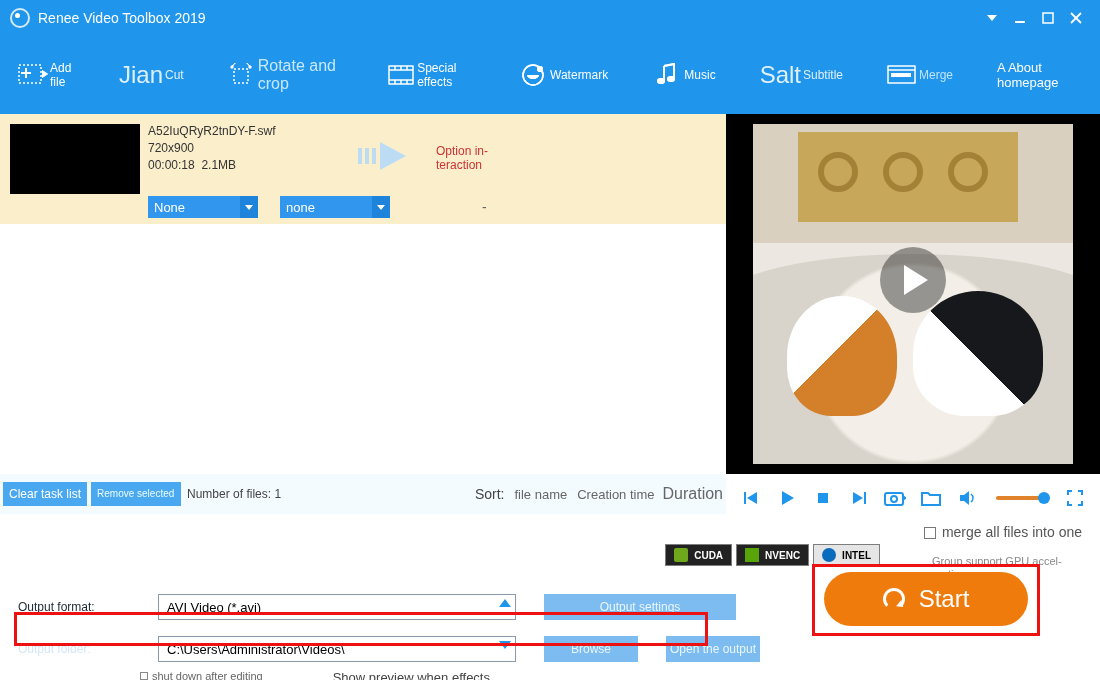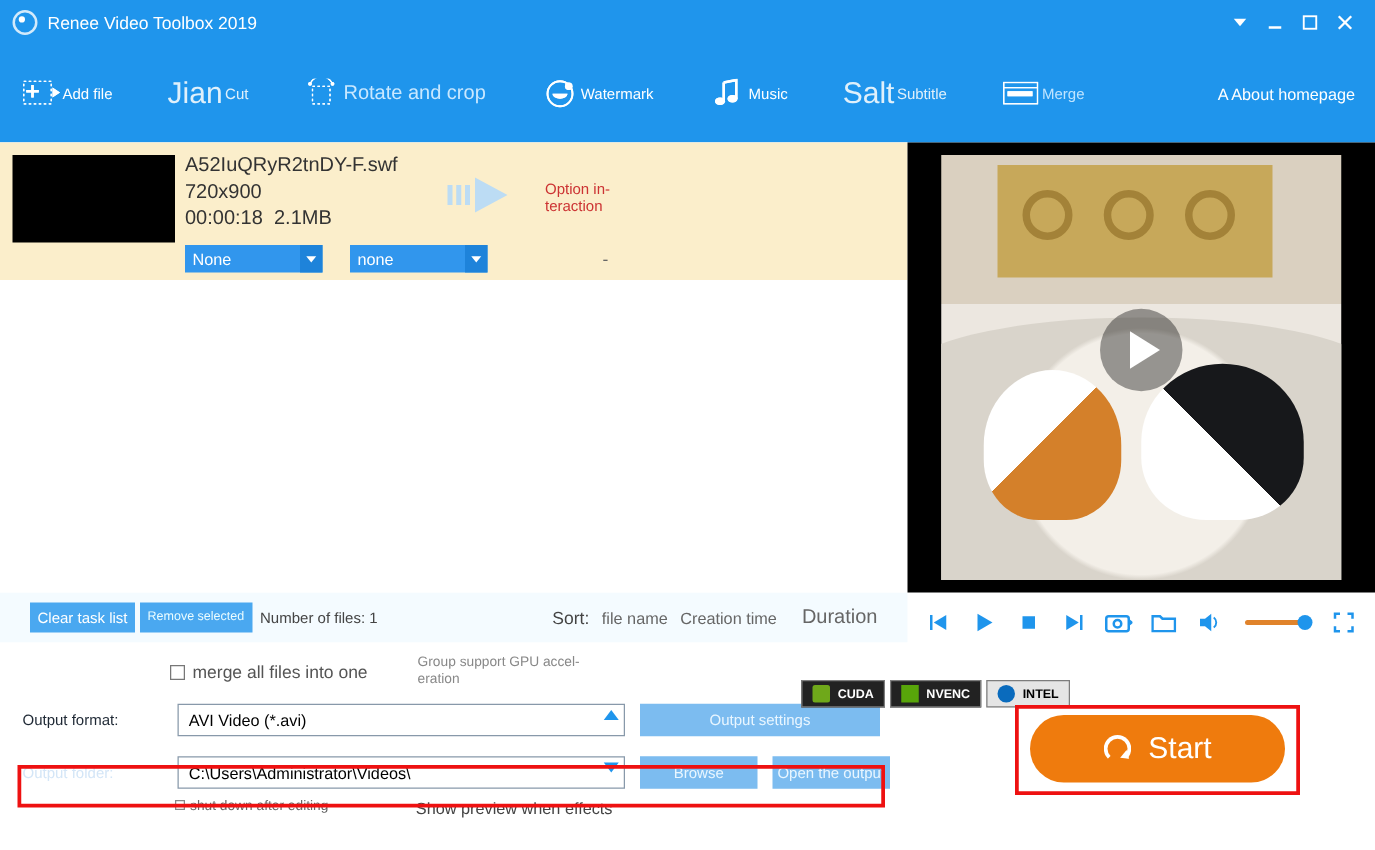--- a/index.html
+++ b/index.html
@@ -17,21 +17,21 @@
   .tb-item { display:flex; flex-direction:row; align-items:center; gap:2px; font-size:12px; }
   .tb-item .ic { width:30px;height:26px; display:flex;align-items:center;justify-content:center; }
   .tb-item .ic svg { filter: drop-shadow(0 0 0 #fff); }
   .tb-big { font-size:24px; color:#dff0fb; font-weight:300; }
   .tb-about { margin-left:auto; margin-right:16px; font-size:13px; color:#fff; }
 
   .mid { height: 360px; display:flex; }
   .left { flex:1; background:#fff; }
   .row { height:110px; background:#fbeecb; display:flex; padding:10px 10px 4px 10px; gap:8px; position:relative; }
   .thumb { width:130px; height:70px; background:#000; }
-  .meta { font-size:16px; color:#333; display:flex;flex-direction:column; gap:3px; }
+  .meta { font-size:12px; color:#333; display:flex;flex-direction:column; gap:3px; }
   .arrow-icon { width:54px; height:36px; margin:14px 4px 0 4px; }
   .opt-inter { color:#c33; font-size:12px; line-height:1.2; margin-left:14px; margin-top:20px; width:60px;}
   .drops { position:absolute; left:148px; bottom:6px; display:flex; gap:22px; align-items:center; }
   .drop { width:110px; height:22px; background:#3196ed; color:#fff; font-size:13px; display:flex; align-items:center; padding-left:6px; position:relative; }
   .drop .car { position:absolute; right:0; top:0; width:18px;height:100%; background:#1e83da; display:flex;align-items:center;justify-content:center;}
   .dash { color:#666; font-size:14px; margin-left:70px; }
 
   .preview { width:374px; background:#000; display:flex; align-items:center; justify-content:center; position:relative; }
   .preview .frame { width:320px; height:340px; background:linear-gradient(#dad0c0 0 35%, #ece7e0 35% 100%); position:relative; overflow:hidden;}
   .preview .boxes { position:absolute; top:8px; left:45px; width:220px;height:90px; background:#c7a85a; }
@@ -43,38 +43,38 @@
   .cat2 { right:30px; width:130px;height:125px; background:linear-gradient(45deg,#fff 0 48%, #17181b 48% 100%);}
   .playov { position:absolute; left:50%; top:46%; width:66px;height:66px; margin-left:-33px; margin-top:-33px; background:rgba(0,0,0,.38); border-radius:50%; display:flex;align-items:center;justify-content:center;}
   .playov .tri { width:0;height:0;border-left:24px solid #fff; border-top:15px solid transparent;border-bottom:15px solid transparent; margin-left:6px;}
 
   .pcontrols { height:48px; background:#fff; display:flex; align-items:center; gap:14px; padding:0 14px; }
   .pcontrols .pb { color:#1f95ec; display:flex;align-items:center;justify-content:center; width:22px;height:22px;}
   .vslider { flex:1; height:4px; background:#e0832b; border-radius:3px; position:relative; margin:0 4px;}
   .vslider:after{content:"";position:absolute;right:-4px;top:-4px;width:12px;height:12px;border-radius:50%;background:#1f95ec;}
 
   .midrow { height:40px; background:#f4fbff; display:flex; }
-  .midleft { width:726px; display:flex; align-items:center; padding:0 24px; gap:4px; font-size:12px; }
+  .midleft { width:726px; display:flex; align-items:center; padding:0 3px; gap:4px; font-size:12px; }
   .btn-blue { background:#4aa8f0; color:#fff; height:24px; padding:0 6px; font-size:12px; border:0; display:flex;align-items:center;}
   .btn-blue.sel{ background:#4aa8f0; width:90px; text-align:center; line-height:1.05; font-size:10px; color:#eafcff;}
   .sortlbl { margin-left:auto; color:#444; font-size:14px;}
   .sortv { color:#666; font-size:13px; margin-left:6px;}
   .sortv.big { font-size:16px;}
 
   .bottom { position:relative; height:166px; background:#fff; padding:10px 18px 0 18px; }
-  .mergegrp { display:flex; align-items:center; gap:40px; margin-left:118px; font-size:14px; color:#555;}
-  .gpu { position:absolute; right:244px; top:30px; display:flex; gap:4px;}
+  .mergegrp { display:flex; align-items:flex-end; gap:15px; margin-left:118px; font-size:14px; color:#555;flex-direction:column;}
+  .gpu { position:absolute; right:220px; top:30px; display:flex; gap:4px;}
   .chip { height:22px; border:1px solid #7d7d7d; font-size:10px; font-weight:bold; display:flex;align-items:center; padding:0 8px; gap:6px; background:#e5e5e5;}
   .chip.dark { background:#222; color:#fff; }
   .chip .d { width:14px;height:14px; }
   .chip .d.nv { background:#58a50a;}
   .chip .d.cu { background:#6fa81a; border-radius:2px;}
   .chip .d.in { background:#0a6bbd; border-radius:50%;}
 
-  .formrow { display:flex; align-items:center; height:30px; margin-top:12px; gap:12px; }
+  .formrow { display:flex; align-items:center; height:30px; margin-top:12px; gap:28px; }
   .formlbl { width:112px; font-size:12px; color:#1e2834; }
   .combo { width:358px; height:26px; border:1px solid #89a; font-size:13px; padding-left:8px; display:flex; align-items:center; position:relative; background:#fff;}
   .combo .cc { position:absolute; right:4px; top:4px; color:#1f95ec; }
   .tri-up { width:0;height:0;border-left:6px solid transparent;border-right:6px solid transparent;border-bottom:8px solid #1f95ec;}
   .tri-dn2{ width:0;height:0;border-left:6px solid transparent;border-right:6px solid transparent;border-top:8px solid #1f95ec;}
   .sbtn { width:192px;height:26px;background:#7cbcf0;color:#e9f6ff;font-size:12px;border:0;}
   .sbtn.half { width:94px; }
   .hl-red { position:absolute; border:3px solid #e11; pointer-events:none; }
   .hl1 { left:14px; top:98px; width:694px; height:34px; }
   .hl2 { right:60px; top:50px; width:228px; height:72px; }
@@ -135,20 +135,36 @@
   <div class="tb-item">
     <div class="ic">
         <svg width="28" height="24">
           <rect x="6" y="6" width="14" height="14" fill="none" stroke="#fff" stroke-dasharray="2 2"></rect>
           <path d="M4 4 a10 10 0 0 1 18 0" fill="none" stroke="#fff"></path>
           <circle cx="4" cy="4" r="1.5" fill="#fff"></circle>
           <circle cx="22" cy="4" r="1.5" fill="#fff"></circle>
         </svg>
       </div>
     <span style="color:#c9e8ff;font-size:16px">Rotate and crop</span>
+  </div>
+  <div class="tb-item">
+    <div class="ic">
+        <svg width="28" height="22">
+          <rect x="2" y="2" width="24" height="18" fill="none" stroke="#fff"></rect>
+          <line x1="2" y1="6" x2="26" y2="6" stroke="#fff"></line>
+          <line x1="2" y1="16" x2="26" y2="16" stroke="#fff"></line>
+          <line x1="8" y1="2" x2="8" y2="6" stroke="#fff"></line>
+          <line x1="14" y1="2" x2="14" y2="6" stroke="#fff"></line>
+          <line x1="20" y1="2" x2="20" y2="6" stroke="#fff"></line>
+          <line x1="8" y1="16" x2="8" y2="20" stroke="#fff"></line>
+          <line x1="14" y1="16" x2="14" y2="20" stroke="#fff"></line>
+          <line x1="20" y1="16" x2="20" y2="20" stroke="#fff"></line>
+        </svg>
+      </div>
+    <span>Special effects</span>
   </div>
   <div class="tb-item">
     <div class="ic">
         <svg width="26" height="24">
           <circle cx="13" cy="12" r="10" fill="none" stroke="#fff" stroke-width="1.5"></circle>
           <path d="M7 12 a6 4 0 0 0 12 0" fill="#fff"></path>
           <circle cx="20" cy="6" r="3" fill="#fff"></circle>
         </svg>
       </div>
     <span>Watermark</span>
@@ -237,21 +253,21 @@
 </div>
 
 <div class="midrow">
   <div class="midleft">
     <button class="btn-blue">Clear task list</button>
     <button class="btn-blue sel">Remove select­ed</button>
     <span style="margin-left:2px;color:#444">Number of files: 1</span>
     <span class="sortlbl">Sort:</span>
     <span class="sortv">file name</span>
     <span class="sortv" style="">Creation time</span>
-    <span class="sortv big" style="margin-left:16px">Duration</span>
+    <span class="sortv big" style="margin-left:4px">Duration</span>
   </div>
   <div class="pcontrols" style="flex:1">
     <div class="pb">
         <svg width="18" height="18">
           <rect x="2" y="3" width="2" height="12" fill="#1f95ec"></rect>
           <path d="M15 3 L5 9 L15 15 Z" fill="#1f95ec"></path>
         </svg>
       </div>
     <div class="pb">
         <svg width="18" height="18">

